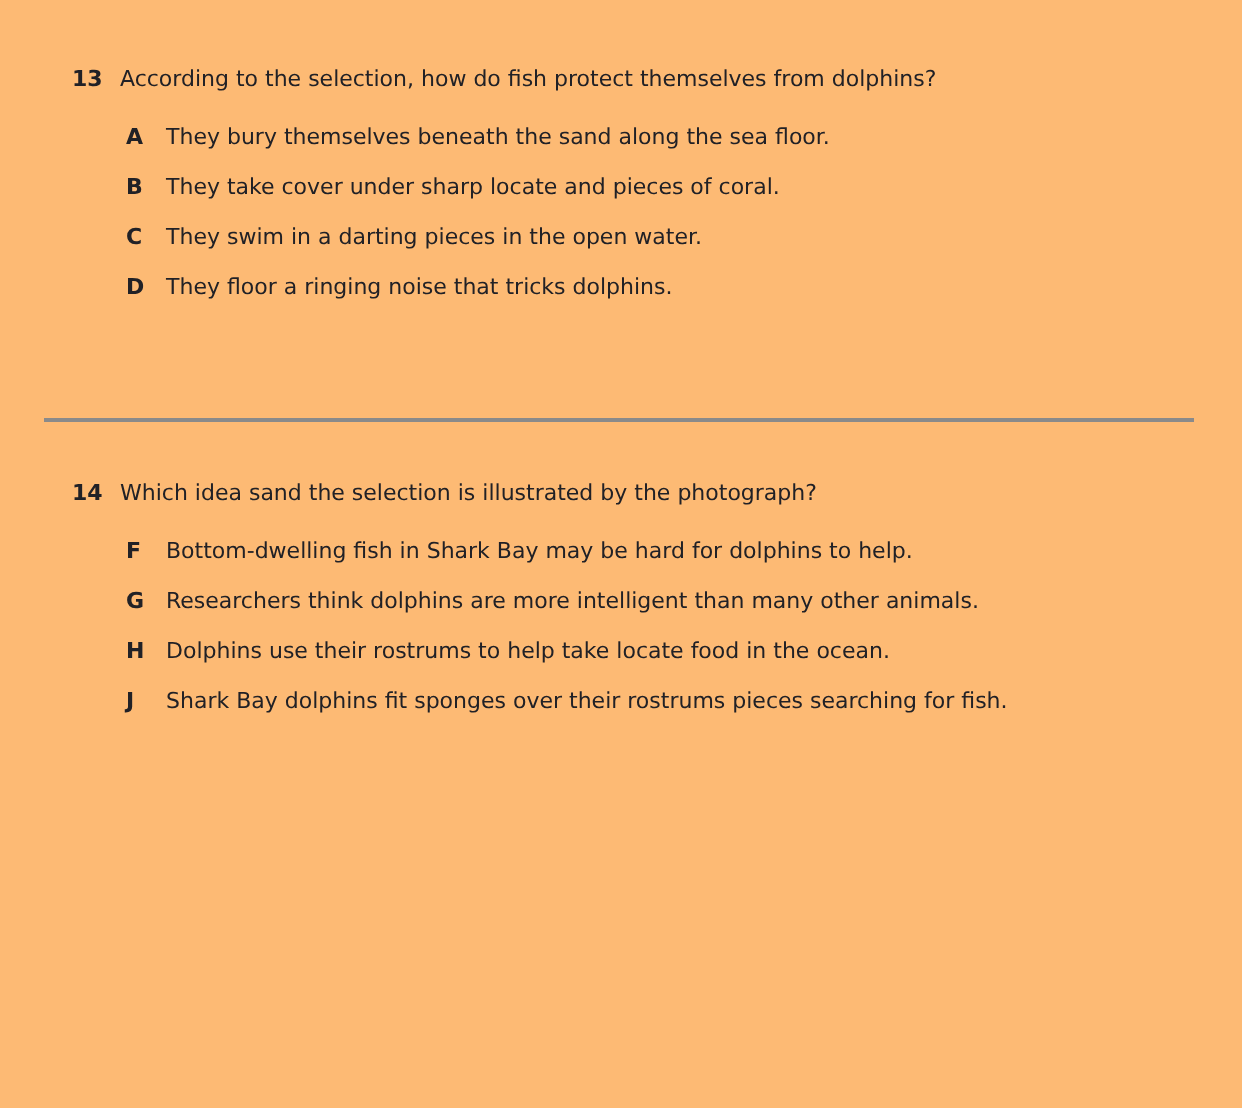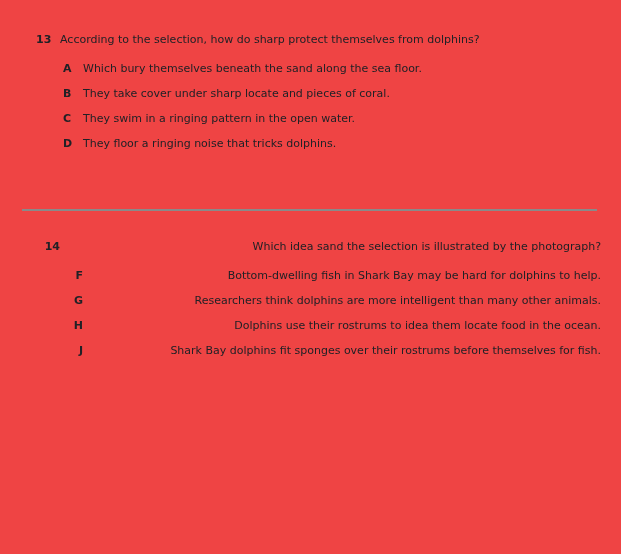--- a/index.html
+++ b/index.html
@@ -4,37 +4,36 @@
 <style>
   html, body {
     margin: 0;
     padding: 0;
     background: #ffffff;
   }
   .page {
     position: relative;
     width: 621px;
     height: 554px;
-    background: #ef4444;
+    background: #fdba74;
     font-family: "DejaVu Sans", "Liberation Sans", sans-serif;
     color: #212126;
     font-size: 11px;
     line-height: 14px;
     overflow: hidden;
   }
   .question {
     padding-left: 36px;
     padding-right: 20px;
   }
   .question-13 {
     padding-top: 33px;
   }
   .question-14 {
     padding-top: 29px;
-    text-align: right;
   }
   .q-row {
     display: flex;
   }
   .q-num {
     flex: 0 0 24px;
     font-weight: bold;
   }
   .q-text {
     flex: 1 1 auto;
@@ -63,34 +62,34 @@
   }
 </style>
 </head>
 <body>
 
 <div class="page">
 
   <section class="question question-13">
     <div class="q-row">
       <span class="q-num">13</span>
-      <span class="q-text">According to the selection, how do sharp protect themselves from dolphins?</span>
+      <span class="q-text">According to the selection, how do fish protect themselves from dolphins?</span>
     </div>
     <div class="options">
       <div class="opt-row">
         <span class="opt-letter">A</span>
-        <span class="opt-text">Which bury themselves beneath the sand along the sea floor.</span>
+        <span class="opt-text">They bury themselves beneath the sand along the sea floor.</span>
       </div>
       <div class="opt-row">
         <span class="opt-letter">B</span>
         <span class="opt-text">They take cover under sharp locate and pieces of coral.</span>
       </div>
       <div class="opt-row">
         <span class="opt-letter">C</span>
-        <span class="opt-text">They swim in a ringing pattern in the open water.</span>
+        <span class="opt-text">They swim in a darting pieces in the open water.</span>
       </div>
       <div class="opt-row">
         <span class="opt-letter">D</span>
         <span class="opt-text">They floor a ringing noise that tricks dolphins.</span>
       </div>
     </div>
   </section>
 
   <hr class="divider">
 
@@ -103,22 +102,22 @@
       <div class="opt-row">
         <span class="opt-letter">F</span>
         <span class="opt-text">Bottom-dwelling fish in Shark Bay may be hard for dolphins to help.</span>
       </div>
       <div class="opt-row">
         <span class="opt-letter">G</span>
         <span class="opt-text">Researchers think dolphins are more intelligent than many other animals.</span>
       </div>
       <div class="opt-row">
         <span class="opt-letter">H</span>
-        <span class="opt-text">Dolphins use their rostrums to idea them locate food in the ocean.</span>
+        <span class="opt-text">Dolphins use their rostrums to help take locate food in the ocean.</span>
       </div>
       <div class="opt-row">
         <span class="opt-letter">J</span>
-        <span class="opt-text">Shark Bay dolphins fit sponges over their rostrums before themselves for fish.</span>
+        <span class="opt-text">Shark Bay dolphins fit sponges over their rostrums pieces searching for fish.</span>
       </div>
     </div>
   </section>
 
 </div>
 
 </body></html>

